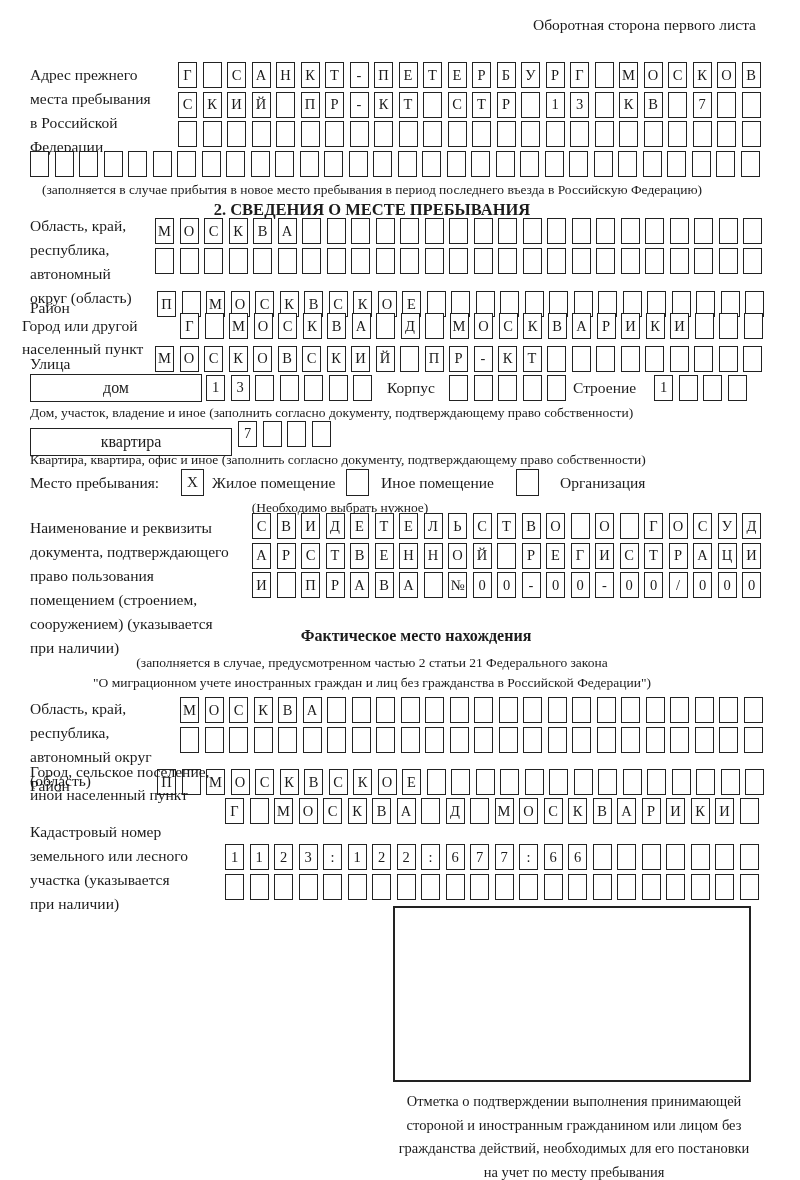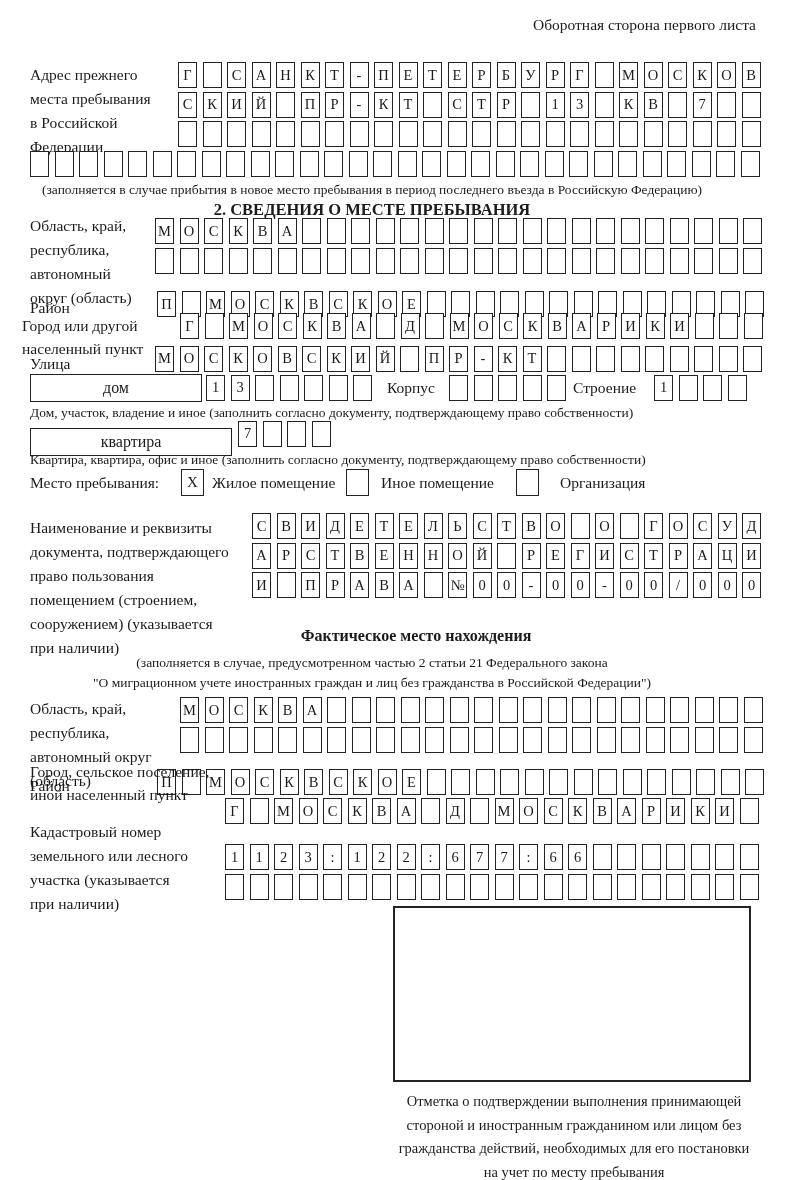--- a/index.html
+++ b/index.html
@@ -394,20 +394,21 @@
     </div>
   <div id="note-kv" class="abs note">Квартира, квартира, офис и иное (заполнить согласно документу, подтверждающему право собственности)</div>
 
   <div id="stay-label" class="abs">Место пребывания:</div>
   <div id="stay-cb1" class="abs cb">X</div>
   <div id="stay-opt1" class="abs">Жилое помещение</div>
   <div id="stay-cb2" class="abs cb"></div>
   <div id="stay-opt2" class="abs">Иное помещение</div>
   <div id="stay-cb3" class="abs cb"></div>
   <div id="stay-opt3" class="abs">Организация</div>
+  <div id="note-stay" class="abs note">(Необходимо выбрать нужное)</div>
 
   <div id="doc-label" class="abs label">Наименование и реквизиты<br>документа, подтверждающего<br>право пользования<br>помещением (строением,<br>сооружением) (указывается<br>при наличии)</div>
   <div id="doc-r1" class="abs cellrow">
       <span class="cell">С</span>
       <span class="cell">В</span>
       <span class="cell">И</span>
       <span class="cell">Д</span>
       <span class="cell">Е</span>
       <span class="cell">Т</span>
       <span class="cell">Е</span>

